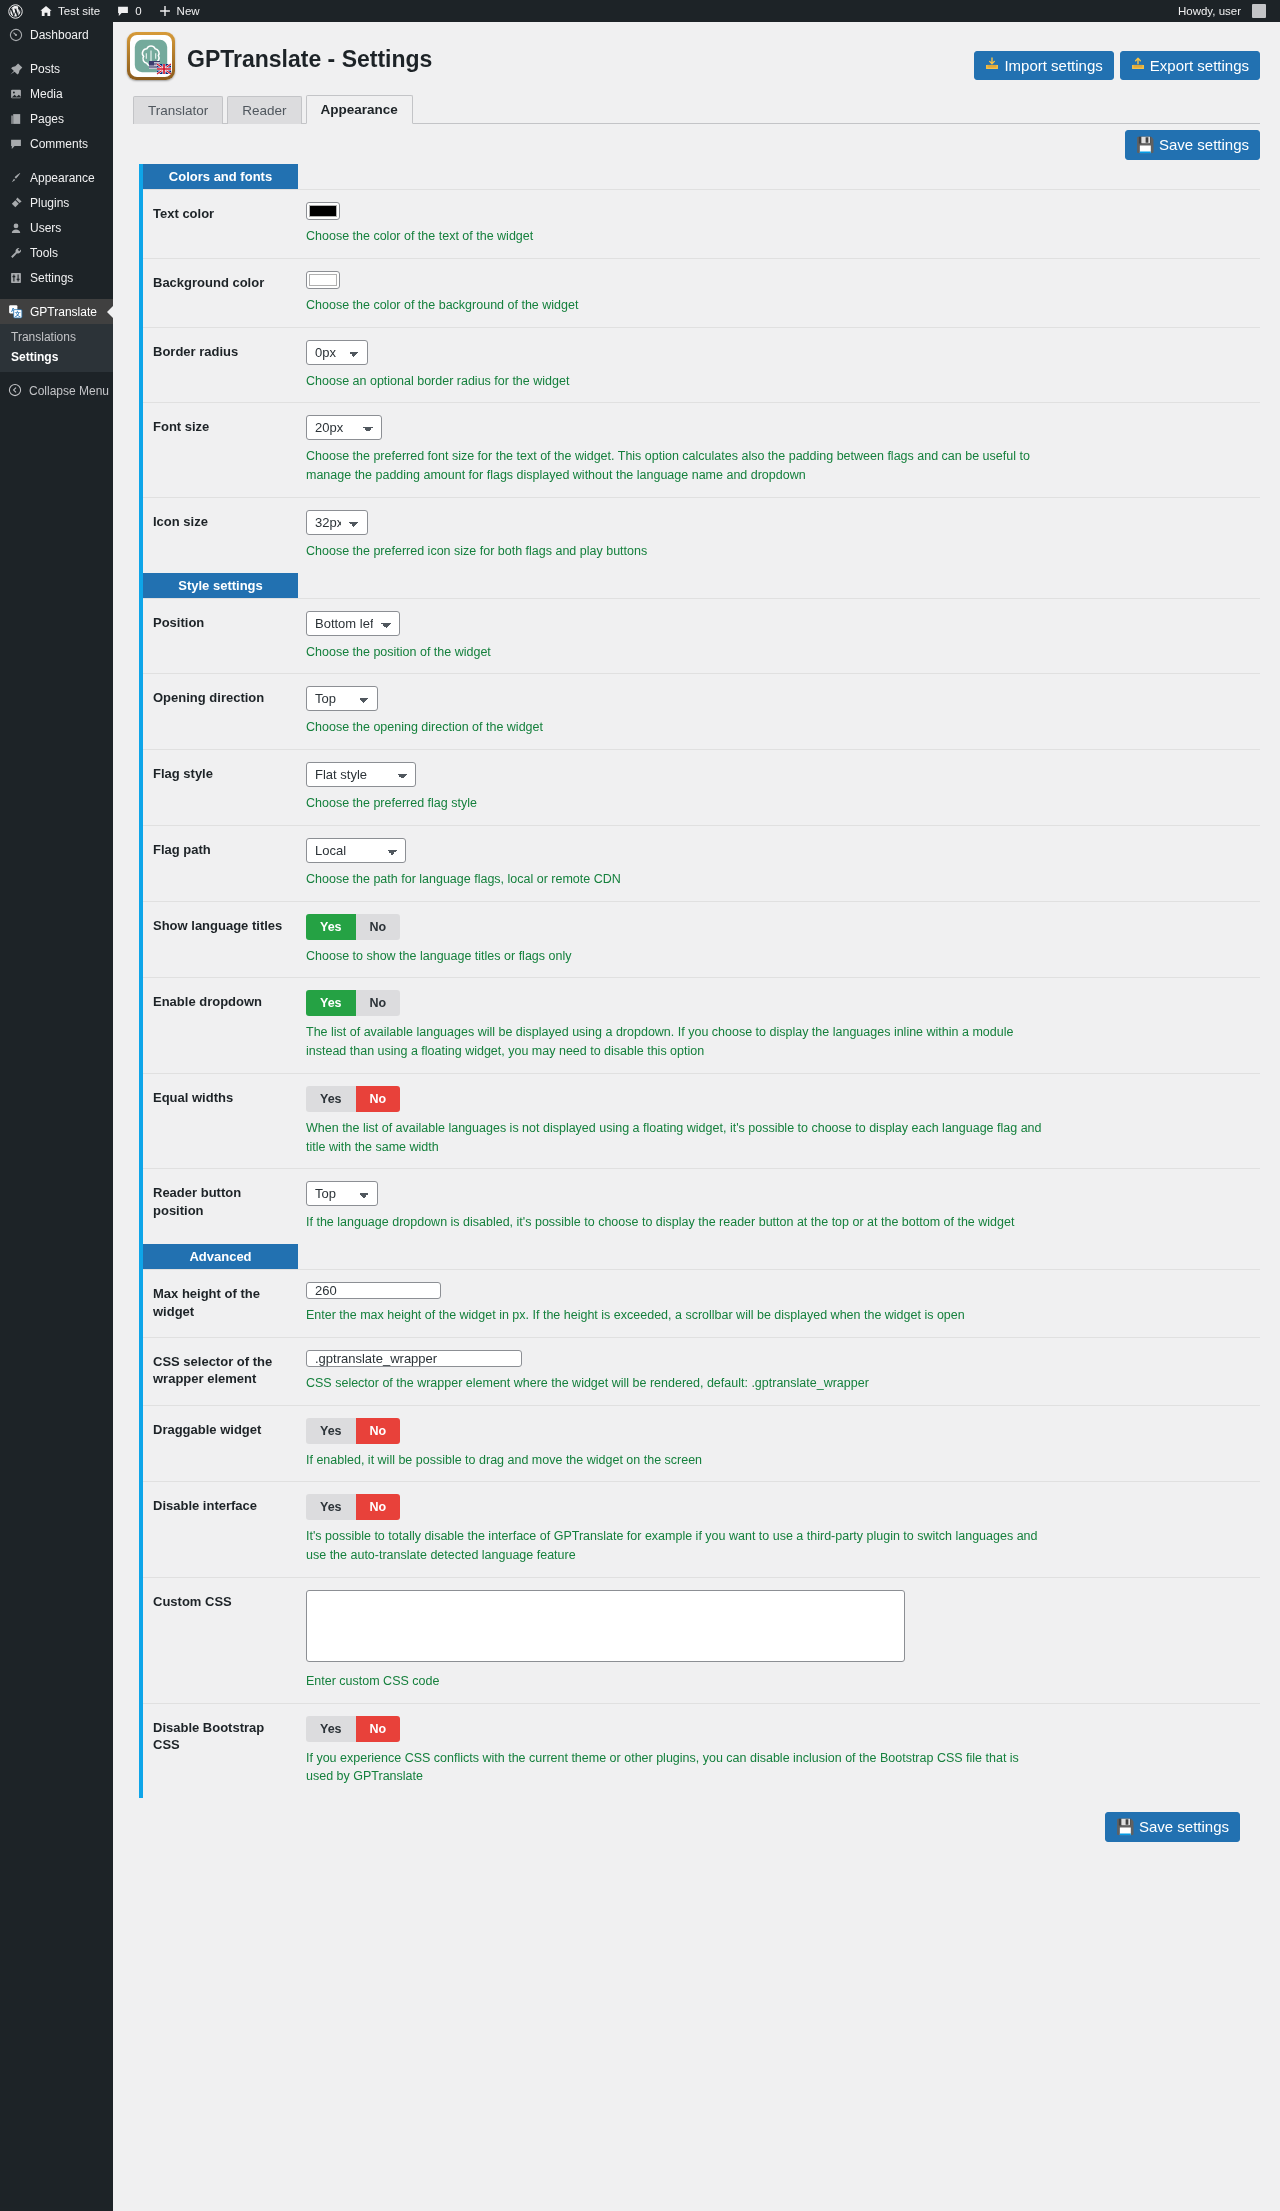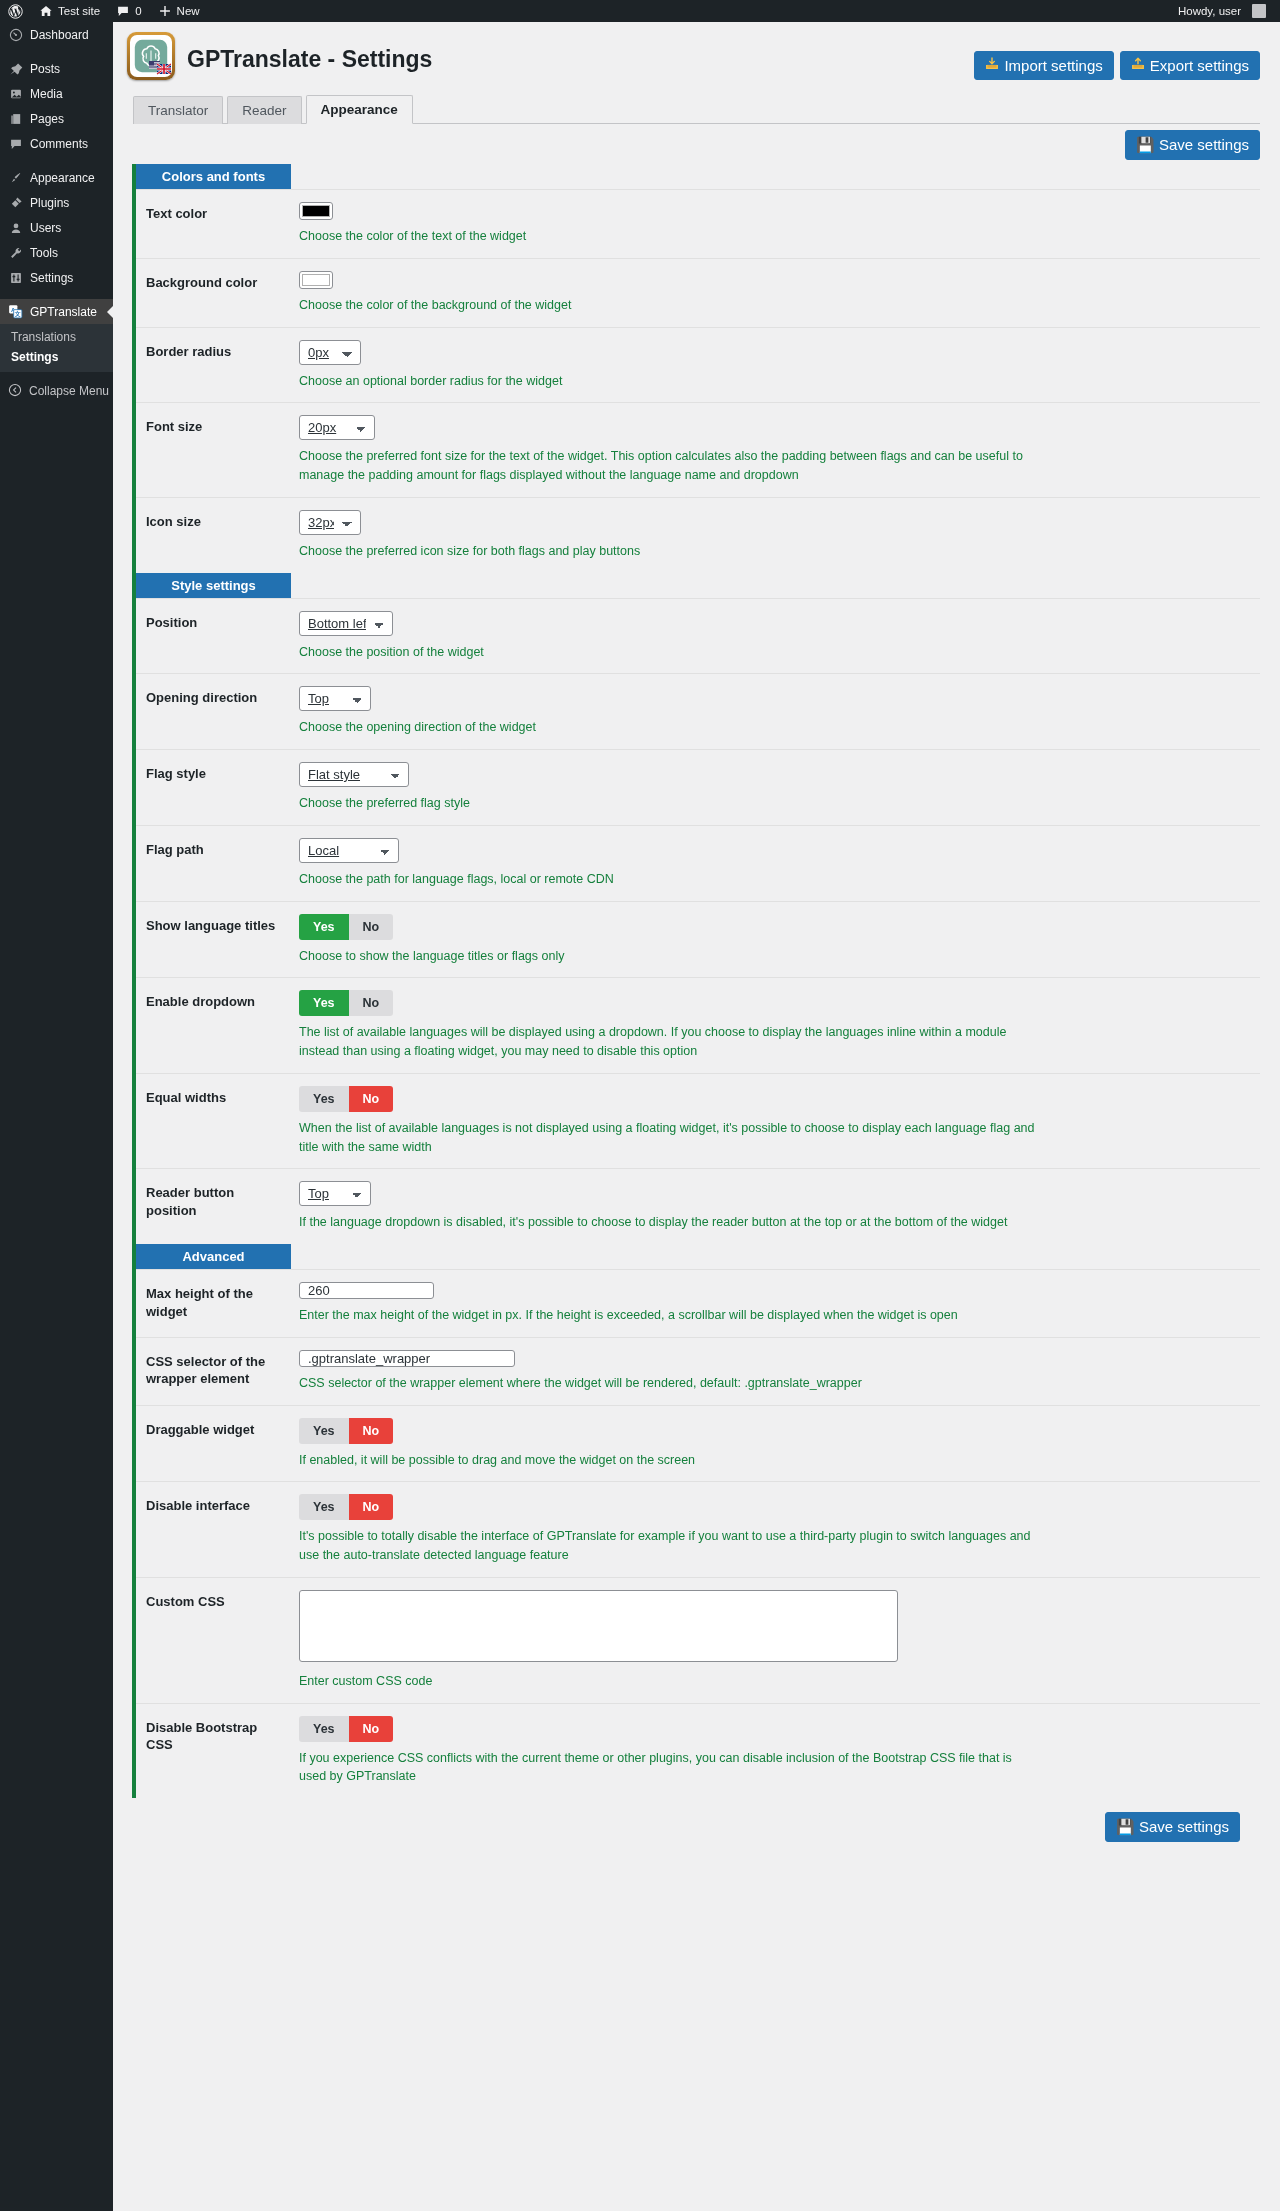--- a/index.html
+++ b/index.html
@@ -84,21 +84,21 @@
   .tabs{ display:flex; align-items:flex-end; margin:14px 0 0 6px; border-bottom:1px solid #c3c4c7; }
   .tab{
     background:#dcdcde; border:1px solid #c3c4c7; border-bottom:none;
     padding:6px 14px; font-size:13.5px; color:#50575e; margin-right:4px;
     border-radius:2px 2px 0 0; position:relative; bottom:-1px; cursor:pointer;
   }
   .tab.active{ background:#f0f0f1; color:#1d2327; font-weight:bold; border-bottom:1px solid #f0f0f1; }
 
   
   .savebar{ display:flex; justify-content:flex-end; margin:6px 0 4px 0; }
-  .form-wrap{ margin-left:5px; border-left:4px solid #15803d; }
+  .form-wrap{ margin-left:12px; border-left:4px solid #0ea5e9; }
   .section-head{
     background:#2271b1; color:#fff; font-weight:bold; font-size:13px;
     text-align:center; padding:5px 0; width:155px;
   }
   .row{ display:flex; border-top:1px solid #e0e0e0; }
   .row:first-of-type{ border-top:none; }
   .row-label{
     width:155px; flex:none; padding:15px 10px 15px 10px;
     font-weight:bold; color:#1d2327; font-size:13px; line-height:1.35;
   }
@@ -108,21 +108,20 @@
   select{
     font-family:"Liberation Sans", sans-serif; font-size:13px; color:#2c3338;
     background:#fff; border:1px solid #8c8f94; border-radius:3px;
     padding:4px 26px 4px 8px; appearance:none; cursor:pointer;
     background-image:
       linear-gradient(45deg, transparent 50%, #50575e 50%),
       linear-gradient(135deg, #50575e 50%, transparent 50%);
     background-position: calc(100% - 13px) 11px, calc(100% - 8px) 11px;
     background-size:5px 5px, 5px 5px;
     background-repeat:no-repeat;
-    text-decoration:underline;
   }
   input[type=text]{
     font-family:"Liberation Sans", sans-serif; font-size:13px; color:#2c3338;
     background:#fff; border:1px solid #8c8f94; border-radius:3px; padding:0 8px;
   }
   textarea{
     font-family:"Liberation Sans", sans-serif; font-size:13px;
     background:#fff; border:1px solid #8c8f94; border-radius:3px;
     width:599px; height:72px; padding:6px 8px; resize:none;
   }

